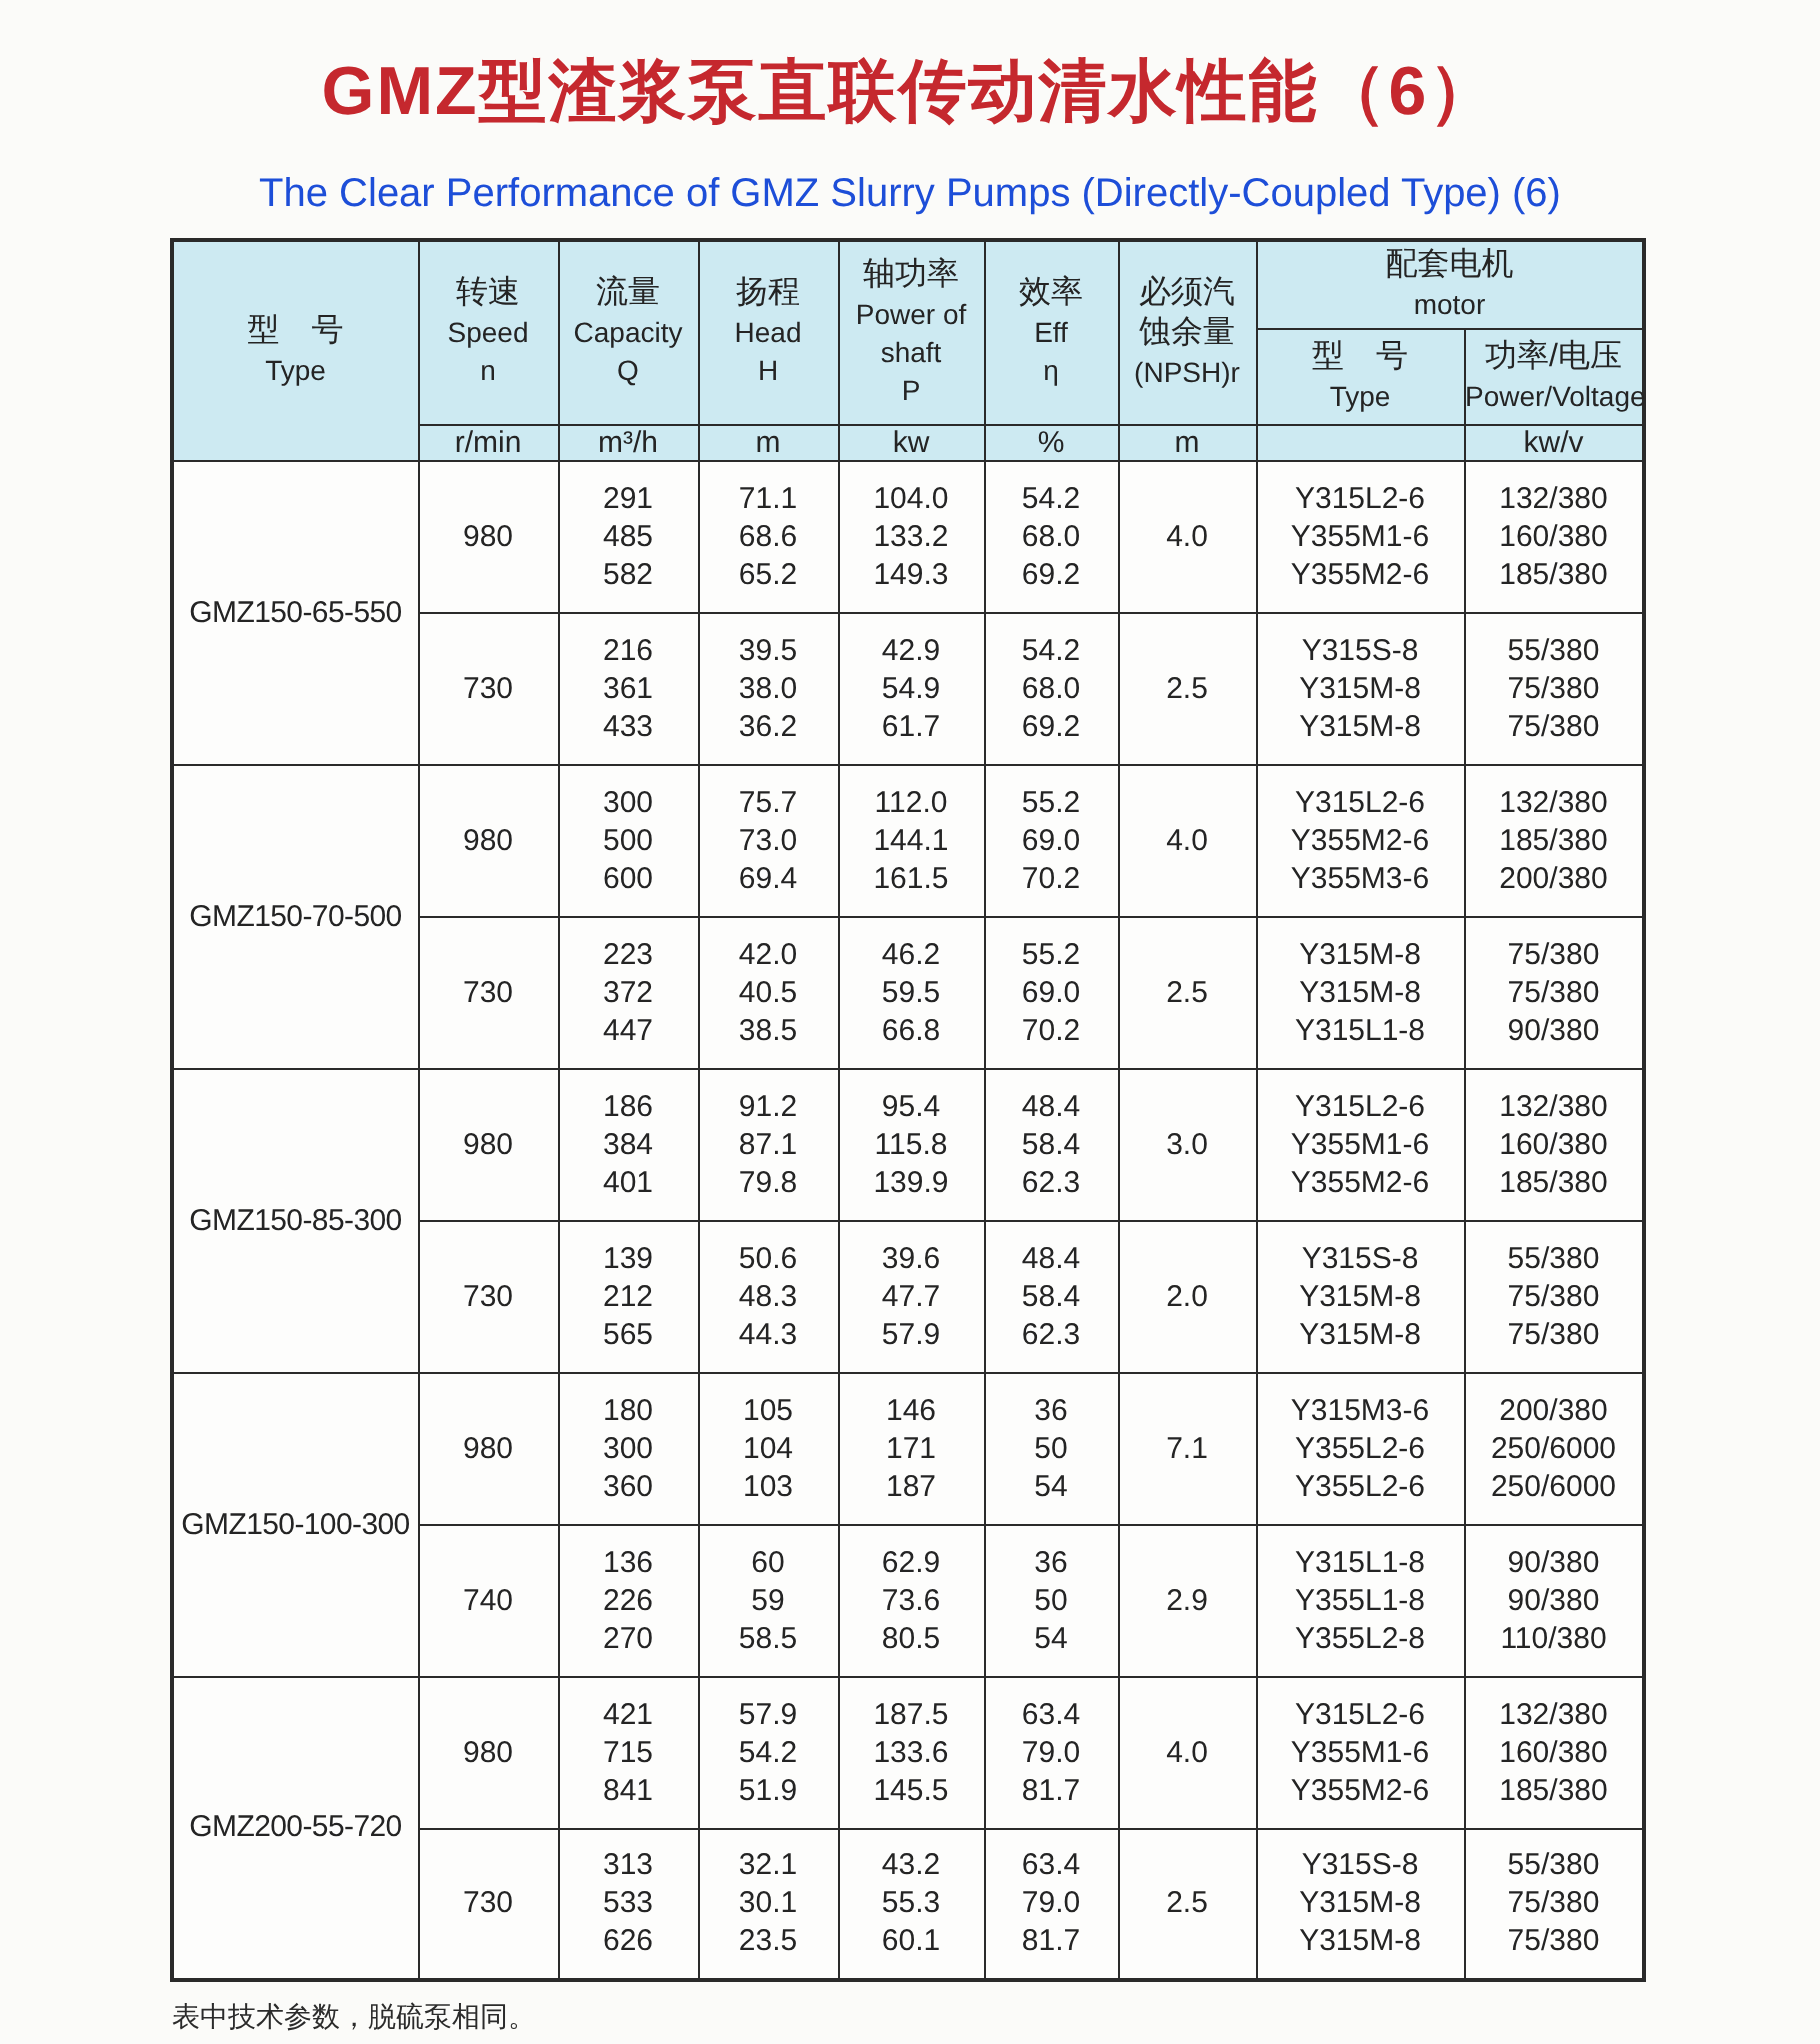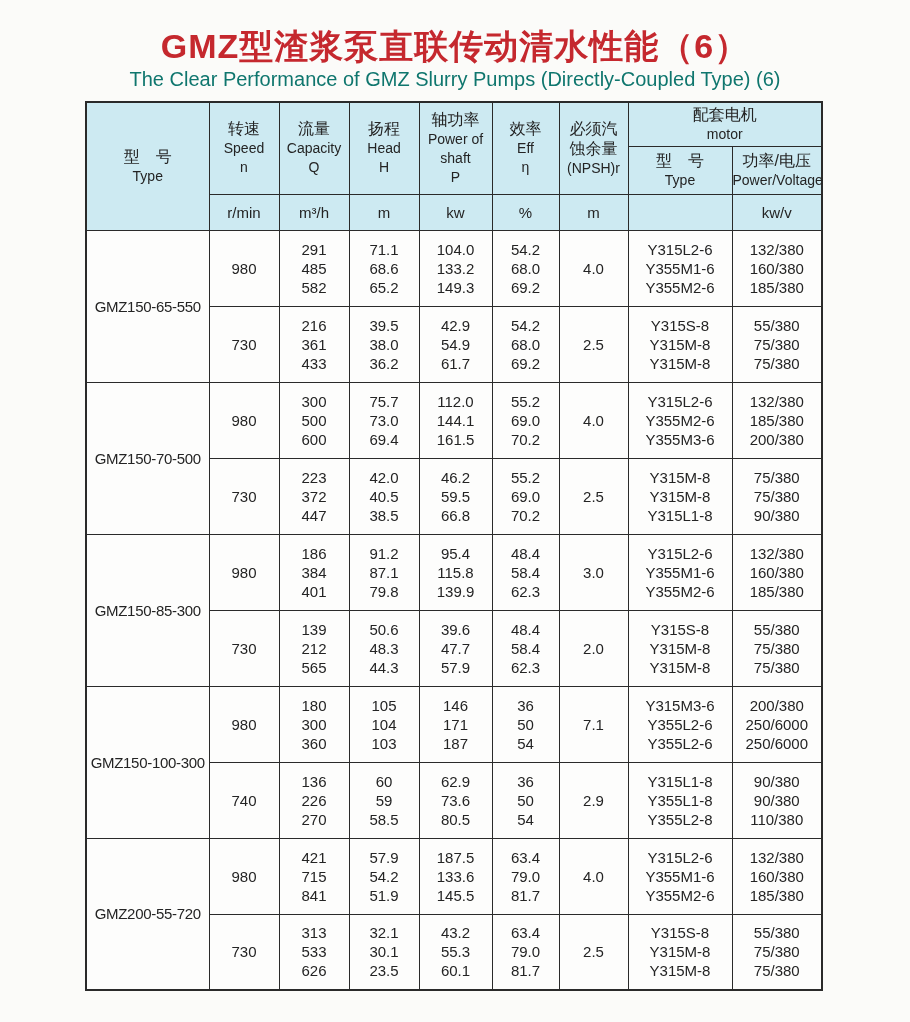--- a/index.html
+++ b/index.html
@@ -16,24 +16,24 @@
   .title-cn {
     text-align: center;
     color: #c5282e;
     font-size: 34px;
     font-weight: bold;
     letter-spacing: 1px;
     line-height: 36px;
   }
   .title-en {
     text-align: center;
-    color: #0f766e;
+    color: #1d4ed8;
     font-size: 20px;
     line-height: 24px;
-    margin-top: 3px;
+    margin-top: 21px;
   }
 
   table.spec {
     border-collapse: collapse;
     table-layout: fixed;
     margin: 10px 0 0 85px;
     width: 736px;
     border: 2.5px solid #2a2a2a;
     background: #fdfdfc;
   }
@@ -42,21 +42,21 @@
     padding: 0;
     text-align: center;
     vertical-align: middle;
     font-weight: normal;
     font-size: 15px;
     color: #242424;
   }
   thead th, thead td { background: #cdeaf2; }
   tr.h1 { height: 44px; }
   tr.h2 { height: 48px; }
-  tr.h3 { height: 36px; }
+  tr.h3 { height: 18px; }
   tr.body-row { height: 76px; }
 
   .hline { font-size: 16px; line-height: 20px; }
   .en    { font-size: 14px; line-height: 19px; white-space: nowrap; }
   .ml    { white-space: pre-line; }   
   td.ml  { line-height: 19px; }
   td.model {
     text-align: left;
     padding-left: 2px;
     font-size: 15px;
@@ -379,14 +379,15 @@
         <td class="ml">Y315S-8
 Y315M-8
 Y315M-8</td>
         <td class="ml">55/380
 75/380
 75/380</td>
       </tr>
     </tbody>
   </table>
 
+  <div class="footnote">表中技术参数，脱硫泵相同。</div>
 
 </div>
 
 </body></html>

